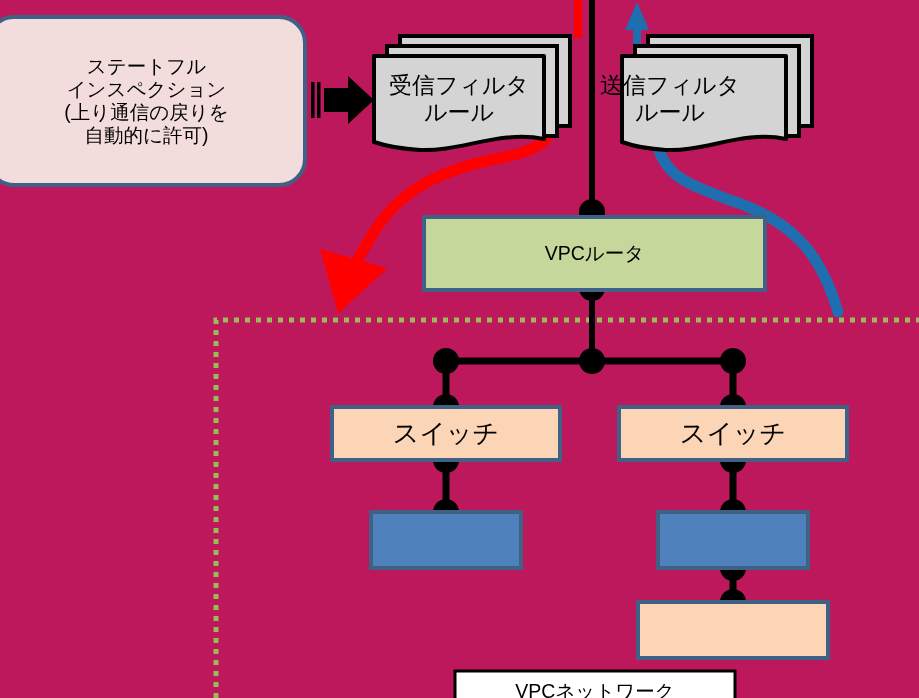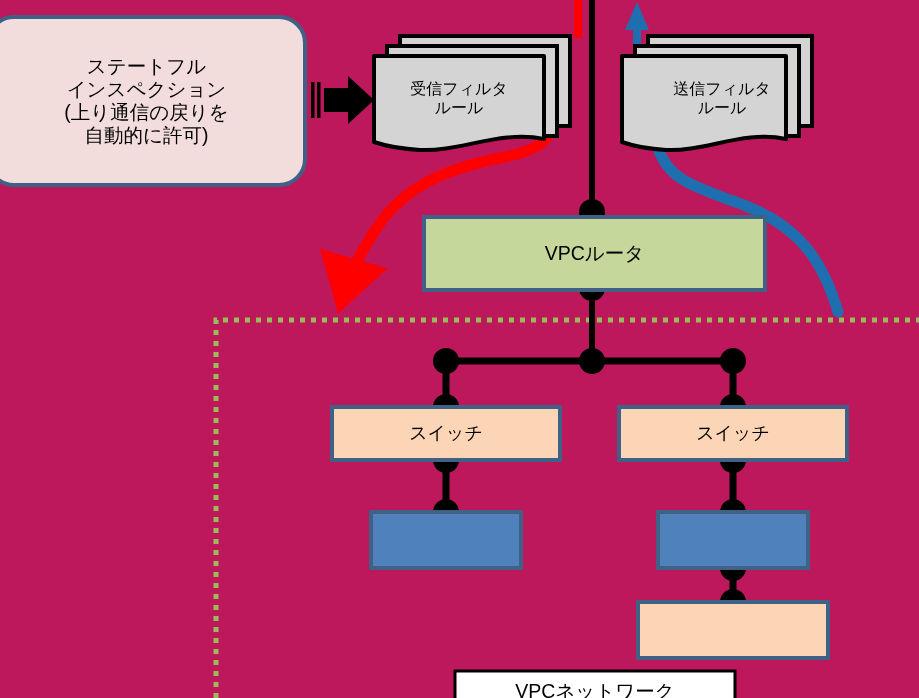--- a/index.html
+++ b/index.html
@@ -29,23 +29,23 @@
     display: flex;
     align-items: center;
     justify-content: center;
     text-align: center;
     color: #000000;
     line-height: 1.18;
     pointer-events: none;
     white-space: pre-line;
   }
   .lbl-stateful { font-size: 19.5px; }
-  .lbl-filter   { font-size: 16px; }
+  .lbl-filter   { font-size: 23px; }
   .lbl-router   { font-size: 19.5px; }
-  .lbl-switch   { font-size: 18px; }
+  .lbl-switch   { font-size: 26px; }
   .lbl-vpcnet   { font-size: 19.5px; }
 </style>
 </head>
 <body>
 
 <div id="canvas">
 
   <svg class="layer" viewBox="0 0 919 698" xmlns="http://www.w3.org/2000/svg">
     <defs>
       <marker id="redArrow" markerWidth="10" markerHeight="10" refX="2.6" refY="3.2" orient="auto" markerUnits="strokeWidth">
@@ -162,21 +162,21 @@
   </svg>
 
   <div class="node-label lbl-stateful" style="left:-12px; top:17px; width:317px; height:168px;">ステートフル
 インスペクション
 (上り通信の戻りを
 自動的に許可)</div>
 
   <div class="node-label lbl-filter" style="left:374px; top:56px; width:170px; height:86px;">受信フィルタ
 ルール</div>
 
-  <div class="node-label lbl-filter" style="left:640px; top:56px; width:164px; height:86px;">送信フィルタ
+  <div class="node-label lbl-filter" style="left:588px; top:56px; width:164px; height:86px;">送信フィルタ
 ルール</div>
 
   <div class="node-label lbl-router" style="left:424px; top:217px; width:341px; height:73px;text-align:right;">VPCルータ</div>
 
   <div class="node-label lbl-switch" style="left:332px; top:407px; width:228px; height:53px;">スイッチ</div>
 
   <div class="node-label lbl-switch" style="left:619px; top:407px; width:228px; height:53px;">スイッチ</div>
 
   <div class="node-label lbl-vpcnet" style="left:455px; top:671px; width:280px; height:40px;">VPCネットワーク</div>
 

